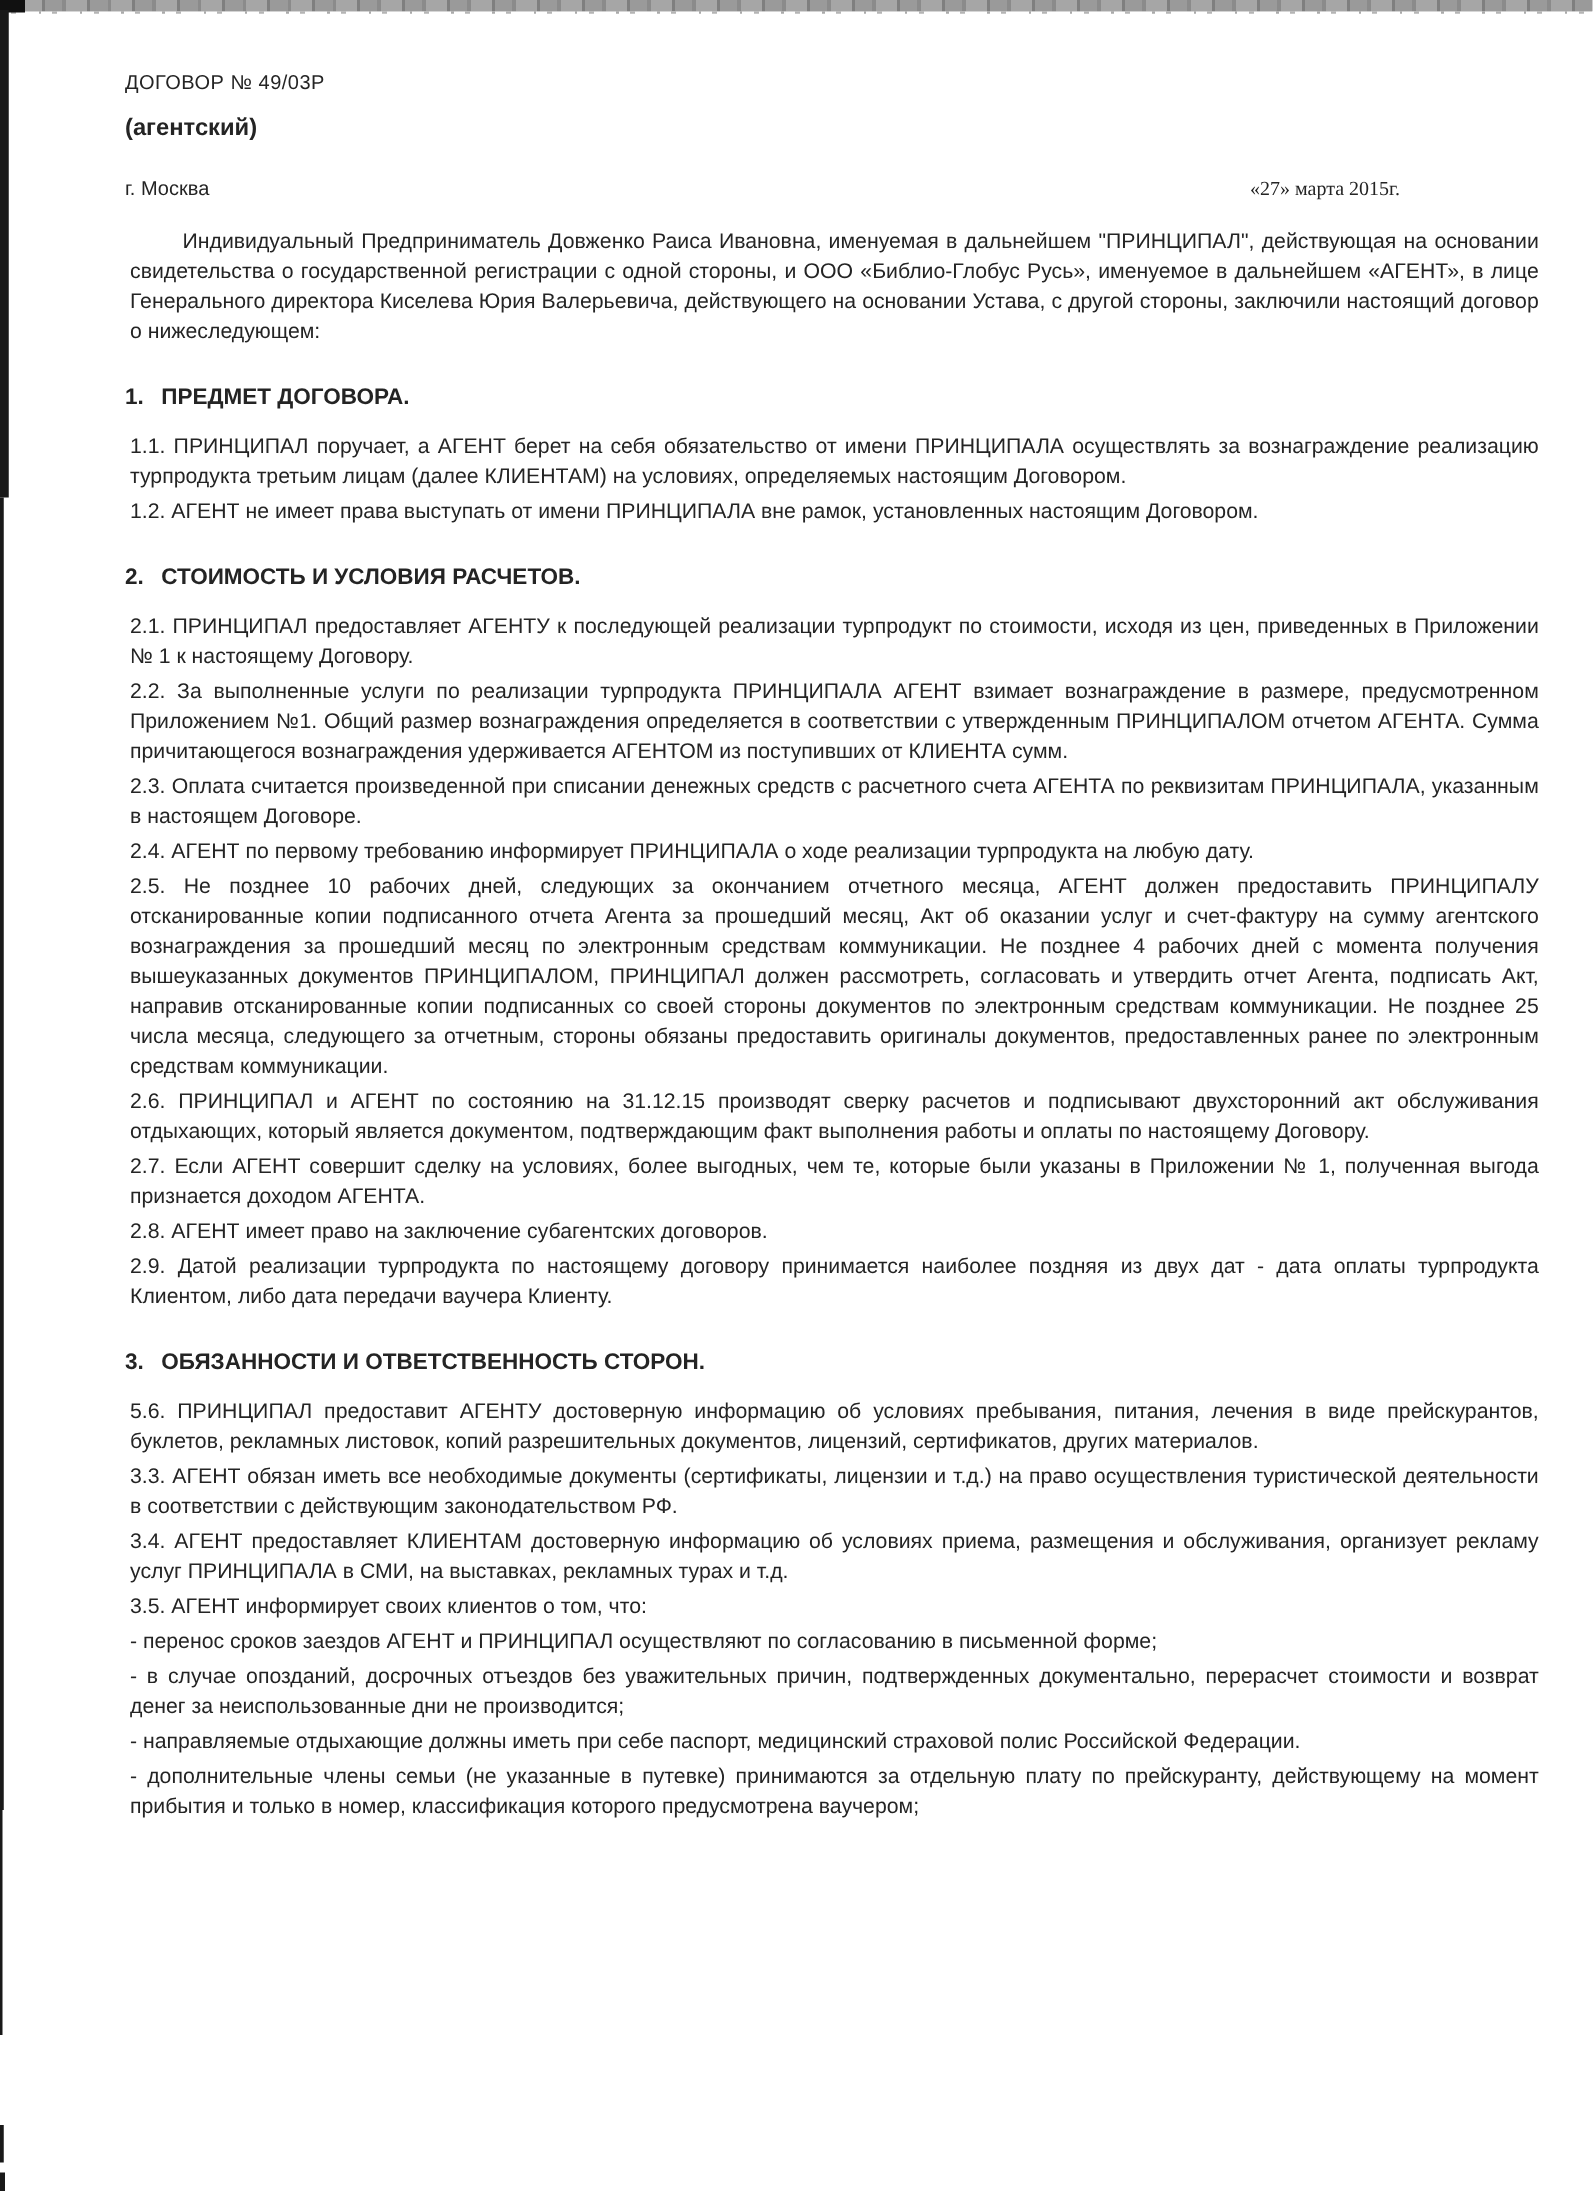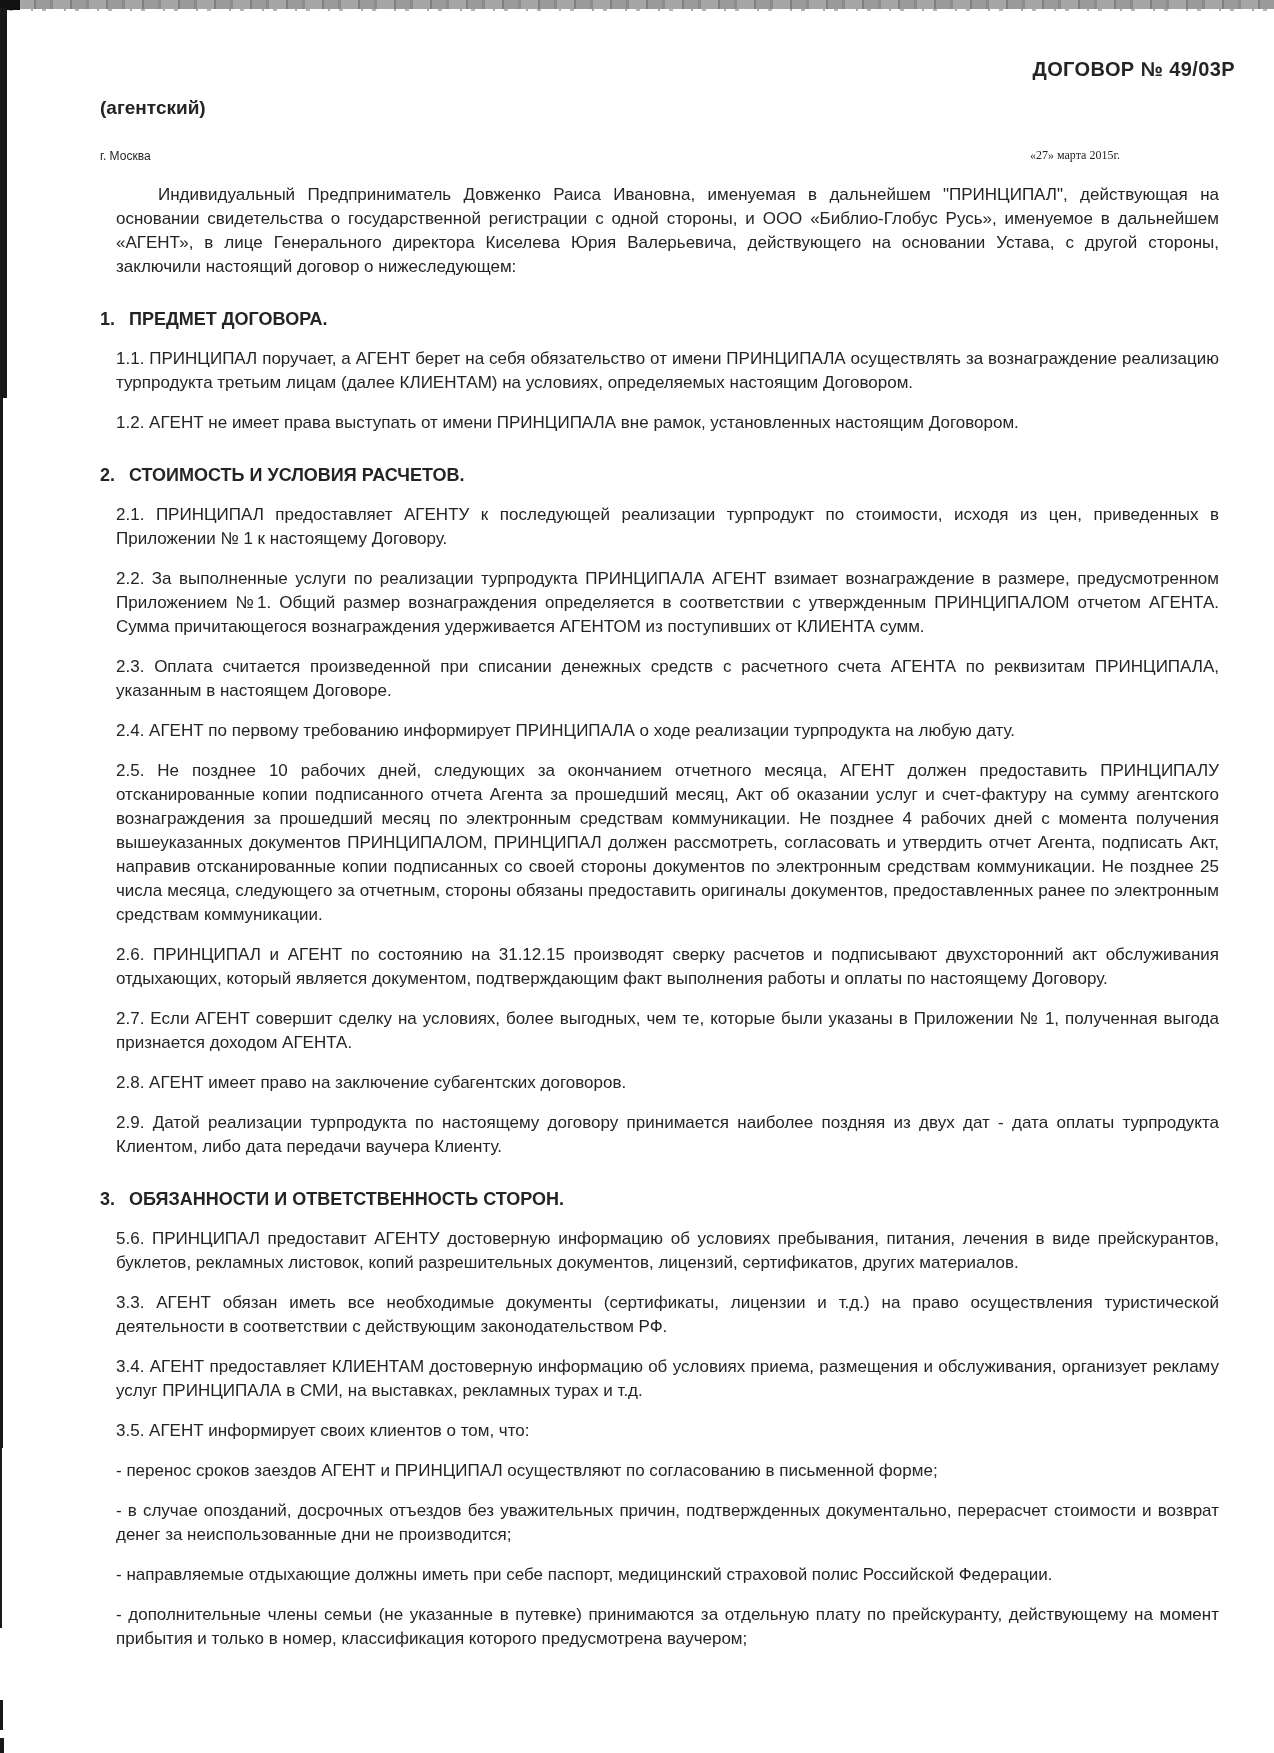--- a/index.html
+++ b/index.html
@@ -54,49 +54,49 @@
   .strip-e { top: 1738px; width: 4px; height: 15px; }
 
   
   .page {
     position: relative;
     padding: 58px 39px 0 100px;
     box-sizing: border-box;
     width: 100%;
   }
   .doc-title {
-    text-align: right;
-    font-size: 20px;
-    font-weight: bold;
+    text-align: left;
+    font-size: 16px;
+    font-weight: normal;
     letter-spacing: 0.4px;
     margin: 0 0 16px 0;
   }
   .doc-subtitle {
     text-align: left;
     font-size: 19px;
     font-weight: bold;
     margin: 0 0 20px 0;
   }
   .place-date-row {
     display: flex;
     justify-content: space-between;
     align-items: center;
-    font-size: 12px;
+    font-size: 16px;
     margin-bottom: 20px;
     margin-top: 29px;
   }
   .place-date-row .date {
     margin-right: 115px;
     font-family: Liberation Serif, serif;
   }
   .para {
     font-size: 17px;
     line-height: 24px;
     text-align: justify;
-    margin: 16px;
+    margin: 4px;
   }
   .preamble {
     text-indent: 42px;
   }
   .section-heading {
     font-size: 18px;
     font-weight: bold;
     margin: 30px 0 17px 0;
   }
   .heading-num { margin-right: 14px; }

